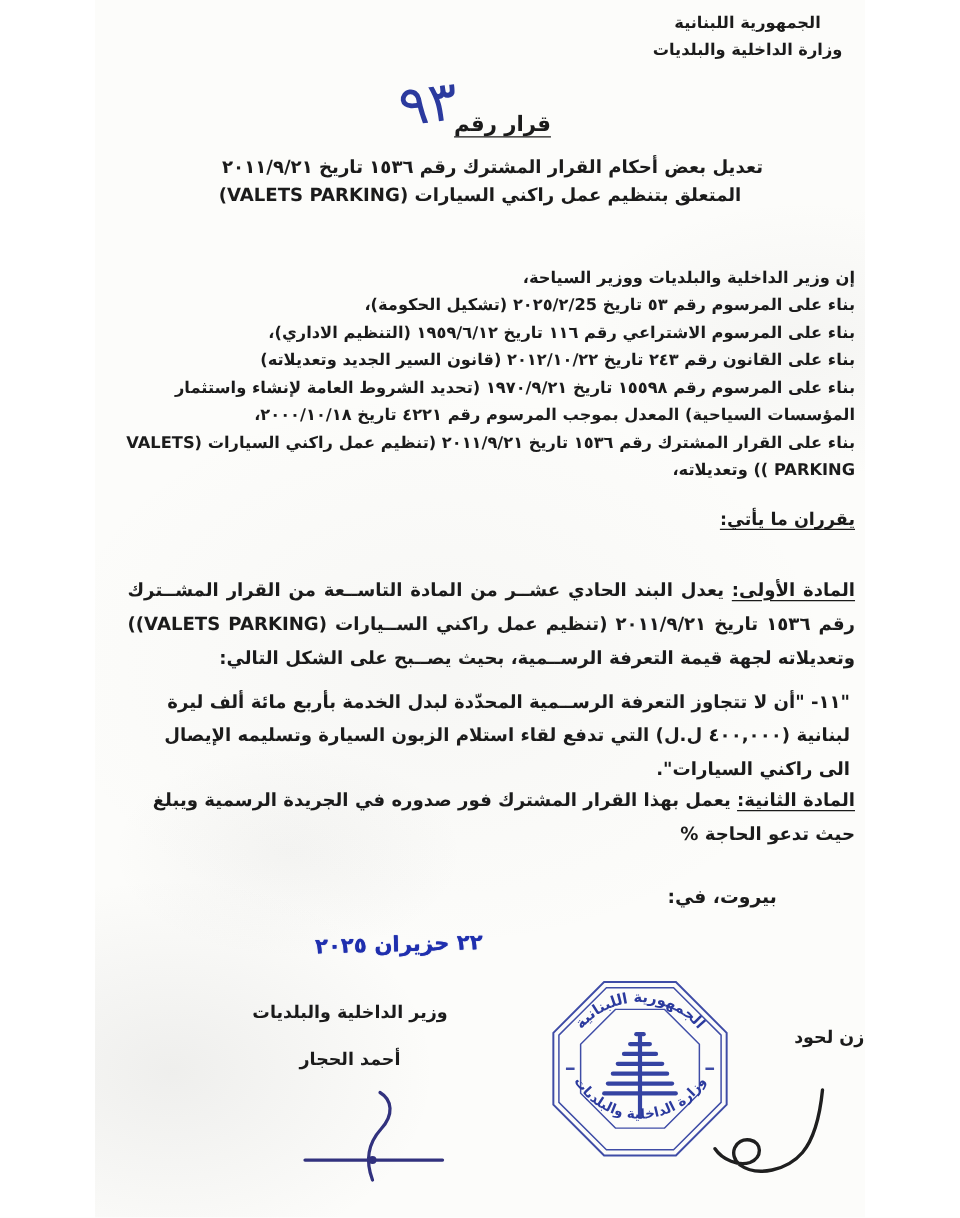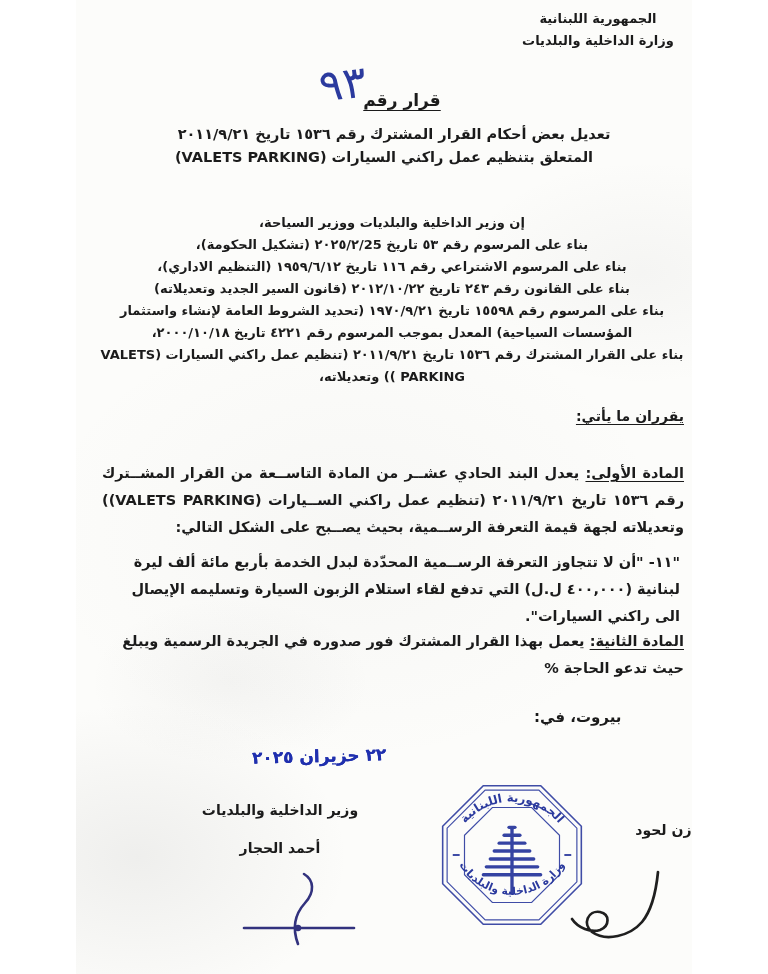--- a/index.html
+++ b/index.html
@@ -35,21 +35,21 @@
     direction:rtl; font-weight:400;
   }
   .subtitle{
     position:absolute; left:0; right:0;
     text-align:center; font-weight:bold; font-size:14.5px;
     direction:rtl;
   }
   .sub1{ top:126px;padding-left:20px; } .sub2{ top:149px; }
   .preamble{
     position:absolute; top:212px; right:8px; left:24px;
-    direction:rtl; text-align:center;
+    direction:rtl; text-align:right;
     font-size:13px; font-weight:bold; line-height:22px;
   }
   .decree-intro{
     position:absolute; top:408px; right:8px;
     direction:rtl; font-size:14px; font-weight:bold;
     text-decoration:underline; text-underline-offset:3px;
   }
   .article{
     direction:rtl; text-align:justify;
     font-size:14.5px; font-weight:bold; line-height:27px;

